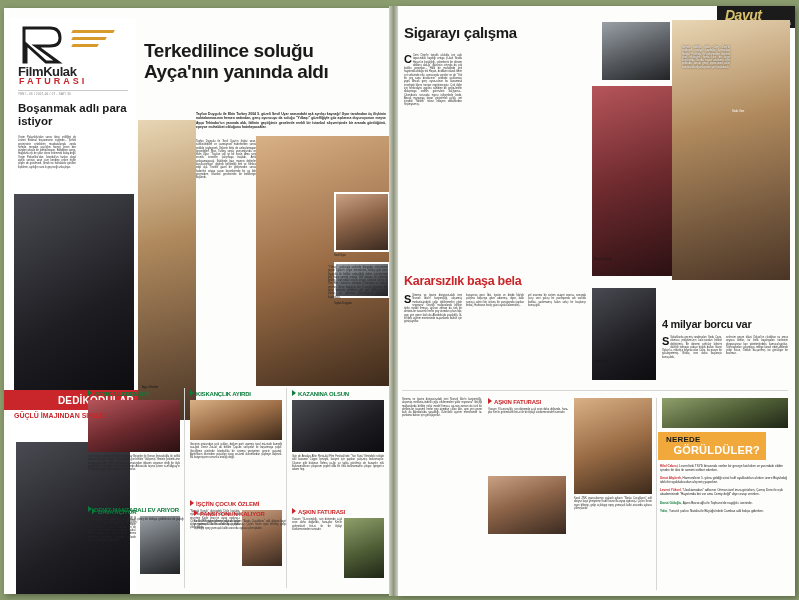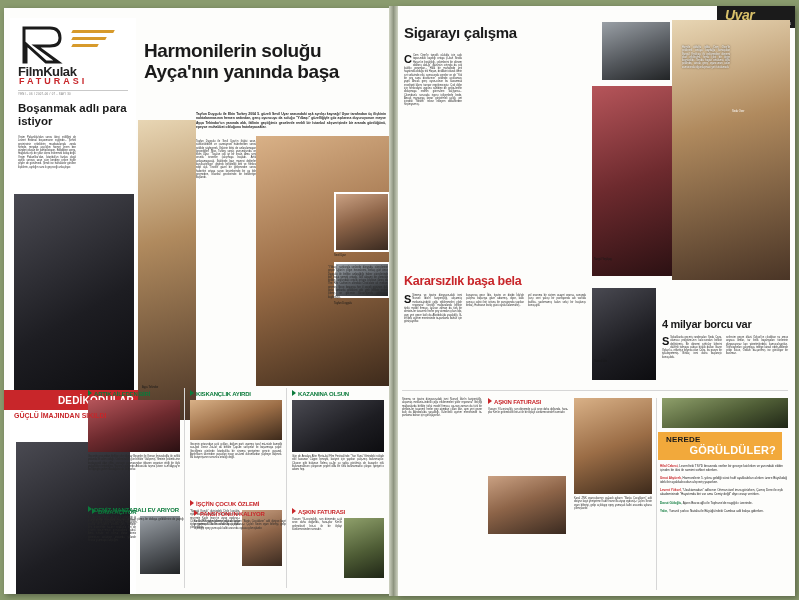--- a/index.html
+++ b/index.html
@@ -181,21 +181,21 @@
     position: absolute; left: 196px; top: 282px; width: 64px; height: 92px;
     background: #202020; overflow: hidden;
   }
   .rp-title3 {
     position: absolute; left: 266px; top: 312px; width: 126px;
     font-size: 11px; font-weight: bold; color: #1a1a1a; letter-spacing: -.3px;
   }
   .rp3-c1 { position: absolute; left: 266px; top: 330px; width: 60px; }
   .rp3-c2 { position: absolute; left: 330px; top: 330px; width: 62px; }
   .nerede {
-    position: absolute; left: 262px; top: 426px; width: 124px; height: 28px;
+    position: absolute; left: 262px; top: 426px; width: 108px; height: 28px;
     background: #f2a93b;
   }
   .nerede .t1 {
     position: absolute; left: 8px; top: 3px; color: #1a1a1a;
     font-size: 8px; font-weight: bold; letter-spacing: .2px;
   }
   .nerede .t2 {
     position: absolute; right: 6px; top: 12px; color: #fff;
     font-size: 11px; font-weight: bold; letter-spacing: .2px;
   }
@@ -263,22 +263,22 @@
       </div>
     </div>
 
     <div class="dedikodular">
       <span>DEDİKODULAR</span>
     </div>
     <div class="dk-sub" style="position:absolute;left:10px;top:404px;width:118px;z-index:5">GÜÇLÜ İMAJINDAN SIKILDI</div>
 
     <div class="lp-main">
       <div class="lp-title">
-        <em>Harmonilerin soluğu</em><br>
-        <em>Ayça'nın yanında başa</em>
+        <em>Terkedilince soluğu</em><br>
+        <em>Ayça'nın yanında aldı</em>
       </div>
 
       <div class="lp-photoA">
         <div class="photo-inner ph-blonde"></div>
       </div>
 
       <div class="lp-lead">Tayfun Duygulu ile Ekin Turkey 2004 5. güzeli Sevil Uyar arasındaki aşk ayrılışı kaynağı! Uyar tarafından üç ilişkinin noktalanmasının hemen ardından, genç oyuncuyu da soluğu "Yılbaşı" güzelliğiyle göz aşılarına duyuruyorum meyve Ayça Tekindor'un yanında aldı, ikilinin geçtiğimiz gecelerde renkli bir İstanbul alışverişinde bir aranda gördüğünü, epeyce muhabbet olduğunu hatırlayacaklar.</div>
 
       <div class="lp-photoBig">
         <div class="photo-inner ph-warm"></div>
@@ -360,21 +360,21 @@
       <div class="sec-head"><span class="sec-arrow"></span><span>DAVA AÇIYOR</span></div>
       <div class="tiny" style="margin-top:3px">Dergideki ünlü şebekeni ayrı sorda-ki çıkmış bir iddiaya geldiklerine de yaptığı arasında, çekmece karşılaştırmalarının.</div>
     </div>
   </div>
 
   <div class="gutter"></div>
 
   <div class="page page-right">
 
     <div class="gala-logo">
-      <div class="g">Uyar</div>
+      <div class="g">Davut</div>
       <div class="sub">MAGAZIN</div>
     </div>
 
     <div class="rp-title">Sigarayı çalışma</div>
 
     <div class="rp-photoA">
         <div class="photo-inner ph-grey"></div>
       </div>
     <div class="rp-photoB">
         <div class="photo-inner ph-red"></div>

